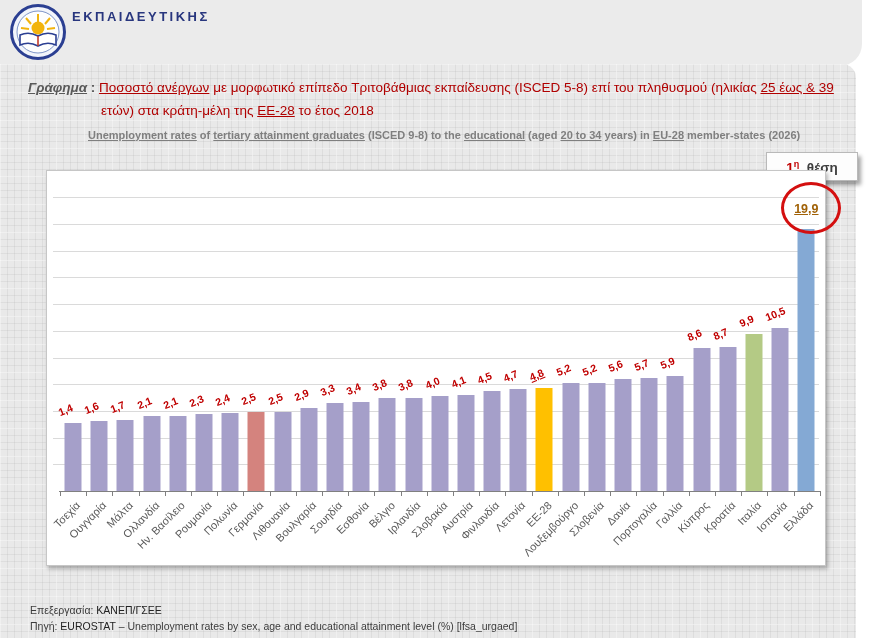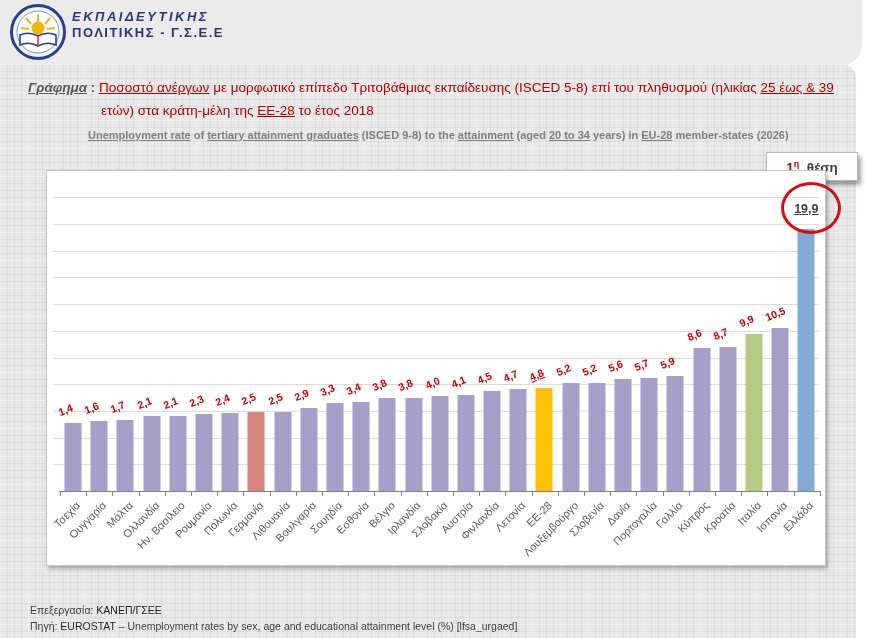--- a/index.html
+++ b/index.html
@@ -24,21 +24,21 @@
       linear-gradient(90deg, rgba(150,150,150,.14) 1px, transparent 1px);
     background-size:28px 28px,28px 28px,7px 7px,7px 7px;
     border-radius:0 14px 0 0;
   }
   
   .logo{position:absolute;left:10px;top:4px;width:56px;height:56px;}
   .org{
     position:absolute;left:72px;top:9px;color:#28367e;font-weight:bold;
     font-size:13px;line-height:16px;
   }
-  .org .l2{letter-spacing:2.5px;font-style:italic;}
+  .org .l2{letter-spacing:2.5px;}
   .org .l3{letter-spacing:1.5px;}
   
   .title{
     position:absolute;left:28px;top:76px;width:824px;
     font-size:13.5px;line-height:23px;color:#b00000;font-weight:500;
   }
   .title p{margin:0;padding-left:73px;text-indent:-73px;}
   .subtitle{
     position:absolute;left:88px;top:129px;white-space:nowrap;
     font-size:11px;color:#7f7f7f;font-weight:bold;
@@ -72,21 +72,21 @@
     position:absolute;bottom:0;left:50%;transform:translateX(-50%);
     width:17px;background:#a59fc9;
   }
   .val{
     position:absolute;left:1px;white-space:nowrap;
     font-size:10.5px;font-weight:bold;color:#c00000;
     transform:rotate(-22deg);transform-origin:0 100%;
   }
   .val.u{text-decoration:underline;}
   .val.greece{
-    left:50%;transform:translateX(-50%);font-size:12.5px;color:#404040;
+    left:50%;transform:translateX(-50%);font-size:12.5px;color:#a16207;
     text-decoration:underline;
   }
   .labels-row{position:absolute;left:13px;top:322px;width:760px;height:68px;display:flex;}
   .lslot{position:relative;flex:0 0 26.2px;height:68px;}
   .xlabel{
     position:absolute;right:46%;top:6px;white-space:nowrap;
     font-size:11px;color:#595959;
     transform:rotate(-45deg);transform-origin:100% 0;
   }
   .circle{
@@ -117,27 +117,26 @@
       <line x1="11" y1="24" x2="19" y2="25"></line>
       <line x1="45" y1="24" x2="37" y2="25"></line>
     </g>
     <circle cx="28" cy="24" r="6.5" fill="#f2b40d"></circle>
     <path d="M10 31 Q19 27 28 32 Q37 27 46 31 L46 41 Q37 37 28 42 Q19 37 10 41 Z" fill="#ffffff" stroke="#2b3f92" stroke-width="1.6"></path>
     <path d="M28 32 L28 42" stroke="#c23b2a" stroke-width="1.6"></path>
   </svg>
 </div>
 <div class="org">
   <div class="l2">ΕΚΠΑΙΔΕΥΤΙΚΗΣ</div>
-  <div class="l3">ΠΟΛΙΤΙΚΗΣ - Γ.Σ.Ε.Ε</div>
 </div>
 
 <div class="title">
   <p><span class="seg-prefix">Γράφημα</span><span class="seg-gray"> : </span><span class="seg-u">Ποσοστό </span><span class="seg-b seg-u">ανέργων</span><span> με μορφωτικό επίπεδο </span><span class="seg-b">Τριτοβάθμιας εκπαίδευσης</span><span> (ISCED 5-8) επί του πληθυσμού (ηλικίας </span><span class="seg-b seg-u">25 έως &amp; 39</span><span> ετών) στα κράτη-μέλη της </span><span class="seg-b seg-u">ΕΕ-28</span><span> το έτος </span><span class="seg-b">2018</span></p>
 </div>
-<div class="subtitle"><span class="seg-u">Unemployment rate</span><span> of </span><span class="seg-u">tertiary attainment graduates</span><span> (ISCED 9-8) to the </span><span class="seg-u">attainment</span><span> (aged </span><span class="seg-u">20 to 34</span><span> years) in </span><span class="seg-u">EU-28</span><span> member-states (2026)</span></div>
+<div class="subtitle"><span class="seg-u">Unemployment rates</span><span> of </span><span class="seg-u">tertiary attainment graduates</span><span> (ISCED 9-8) to the </span><span class="seg-u">educational</span><span> (aged </span><span class="seg-u">20 to 34</span><span> years) in </span><span class="seg-u">EU-28</span><span> member-states (2026)</span></div>
 
 <div class="badge">
   <span>
     <span class="rank"><span>1</span><sup>η</sup></span>
     <span>&nbsp;<span>θέση</span></span>
   </span>
 </div>
 
 <div class="chartbox">
   <div id="gridlines">

